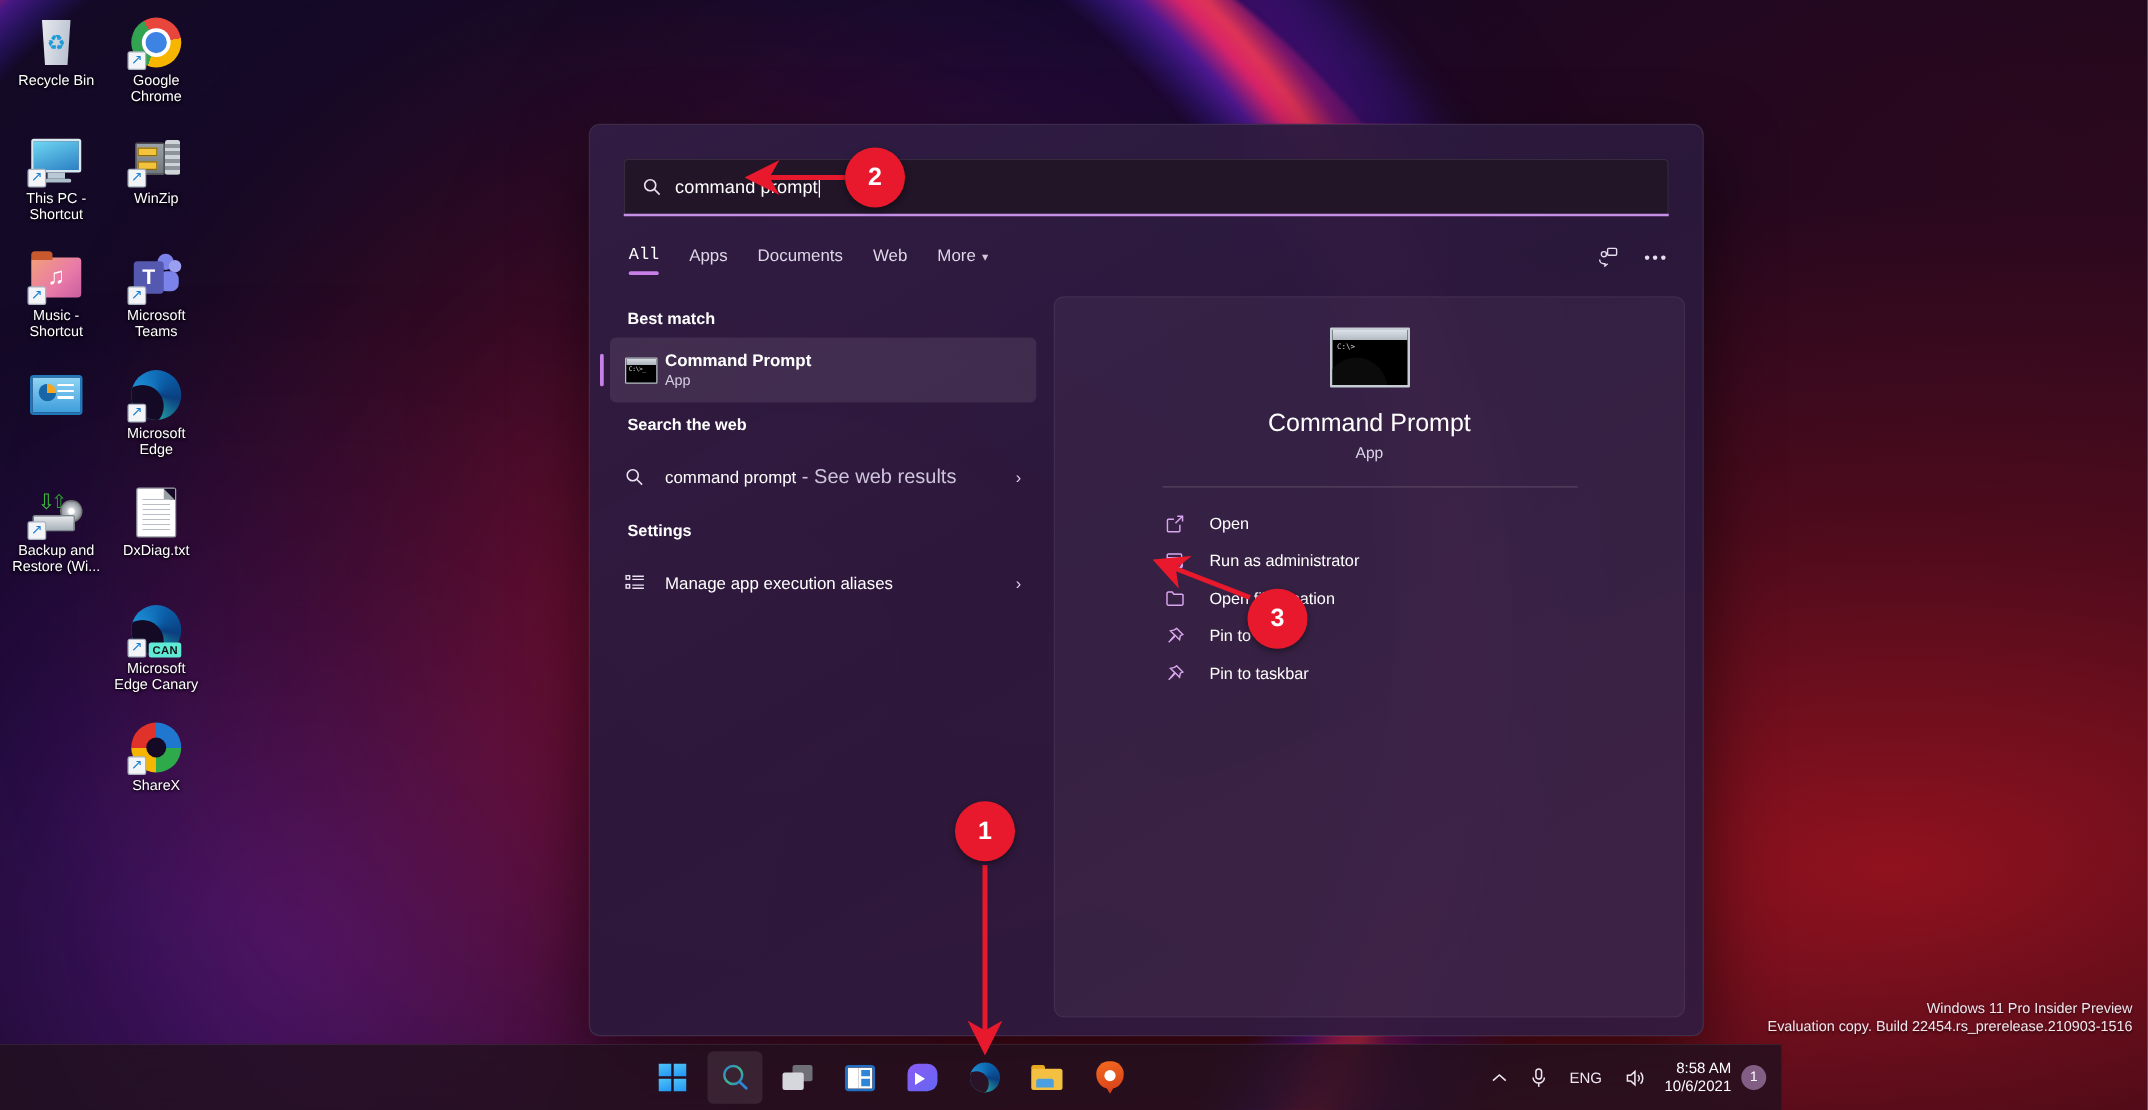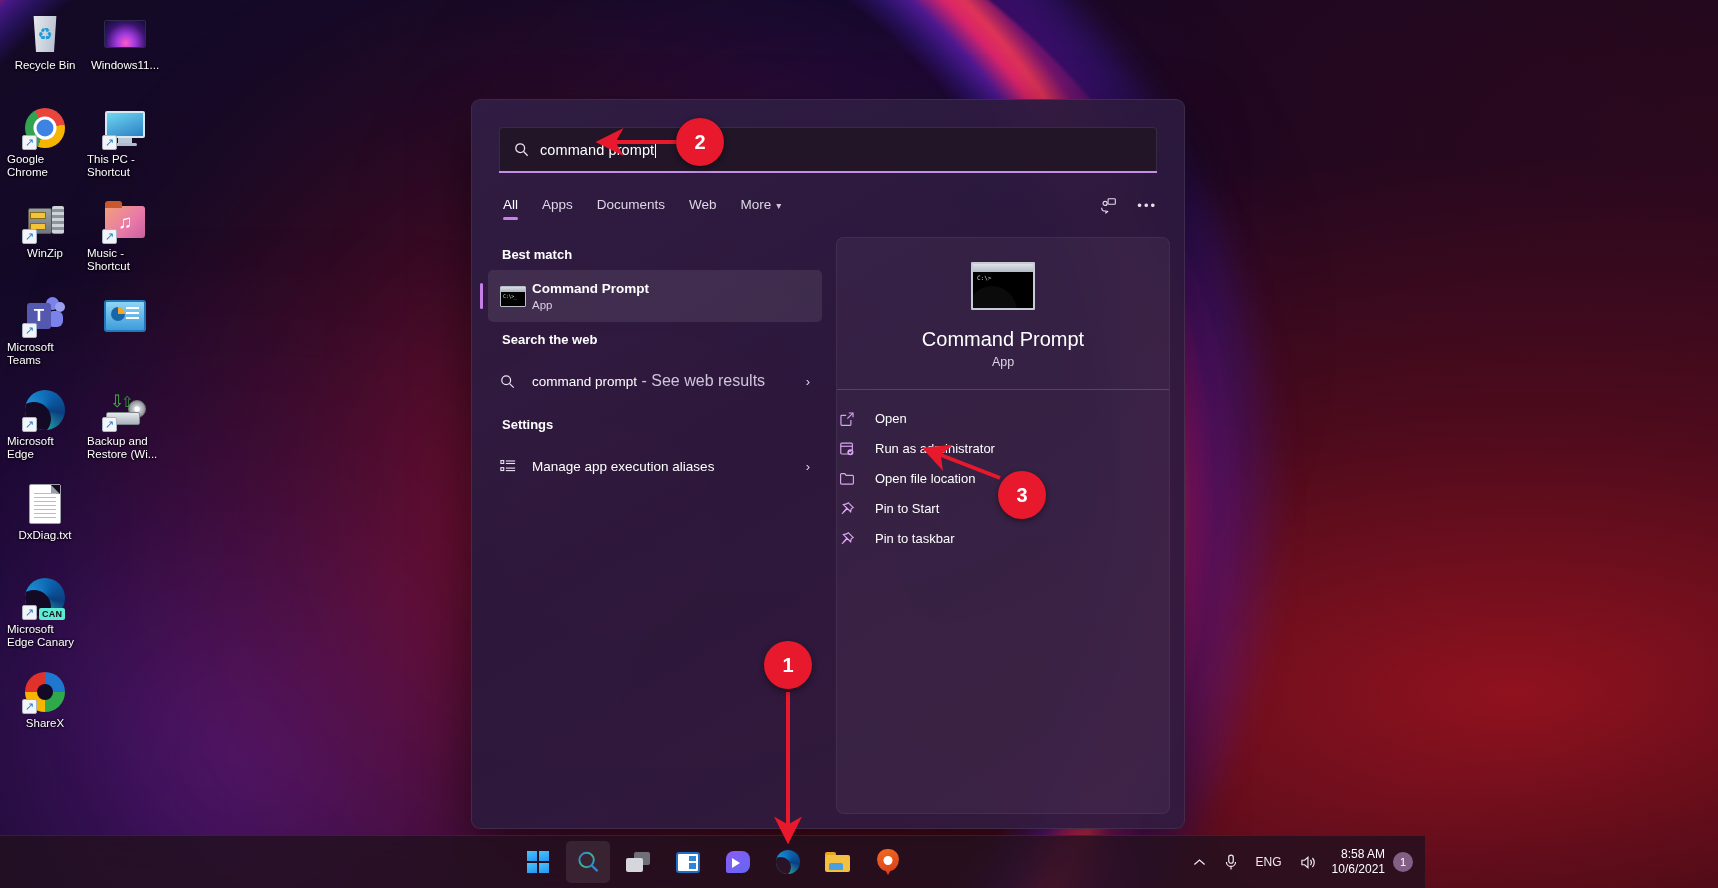--- a/index.html
+++ b/index.html
@@ -89,20 +89,21 @@
   .dicon .glyph {
     position: relative;
     width: 48px; height: 44px;
     display: flex; align-items: center; justify-content: center;
   }
   .dicon .label {
     margin-top: 3px;
     font-size: 11.5px;
     line-height: 13px;
     color: #ffffff;
+    text-align: center;
     text-shadow: 0 1px 2px rgba(0,0,0,0.85), 0 0 3px rgba(0,0,0,0.8);
     max-width: 76px;
     word-break: break-word;
   }
   
   .shortcut-badge {
     position: absolute; left: 1px; bottom: 0px;
     width: 15px; height: 15px;
     background: #f2f4f7;
     border: 1px solid #aab4c0;
@@ -184,21 +185,21 @@
       background:repeating-linear-gradient(#b9bec4 0 1px,transparent 1px 4px);}
   .ic-sharex{width:40px;height:40px;border-radius:50%;position:relative;
       background:conic-gradient(#1f77d0 0deg 90deg,#2eaa4a 90deg 180deg,#f5b500 180deg 270deg,#e0322a 270deg 360deg);}
   .ic-sharex::after{content:"";position:absolute;left:50%;top:50%;transform:translate(-50%,-50%);
       width:16px;height:16px;border-radius:50%;background:#140a26;}
 
   
   #search-flyout {
     position: absolute;
     left: 471px; top: 99px;
-    width: 714px; height: 730px;
+    width: 892px; height: 730px;
     background: rgba(41,26,56,0.90);
     border: 1px solid rgba(255,255,255,0.09);
     border-radius: 9px;
     box-shadow: 0 22px 56px rgba(0,0,0,0.55);
     overflow: hidden;
     display: flex; flex-direction: column;
     backdrop-filter: blur(30px);
   }
   .sf-inner {
     background: linear-gradient(150deg, rgba(54,32,74,0.62) 0%, rgba(44,24,62,0.55) 45%, rgba(56,28,66,0.55) 100%);
@@ -238,21 +239,21 @@
     position: relative;
   }
   .ftab {
     position: relative;
     padding: 4px 12px 11px 12px;
     font-size: 13.5px;
     color: #dfd7e8;
     cursor: default;
     white-space: nowrap;
   }
-  .ftab:first-child { padding-left: 4px; }
+  .ftab:first-child { padding-left: 4px; font-family: Liberation Mono, monospace; }
   .ftab.active { color: #ffffff; font-weight: normal; }
   .ftab.active::after {
     content: ""; position: absolute; left: 4px; right: 12px; bottom: 3px;
     height: 3px; background: #c87fe8; border-radius: 2px;
   }
   .ftab .chev { font-size: 10px; margin-left: 5px; opacity: .92; }
   .tabs-spacer { flex: 1; }
   .tab-right-icons { display: flex; align-items: center; gap: 20px; padding-bottom: 9px; }
   .tri { color: #e5dcee; cursor: default; display: flex; align-items: center; }
 
@@ -438,26 +439,20 @@
 
   <div id="desktop-icons">
 
     <div class="dicon">
       <div class="glyph">
           <div class="ic-recycle"></div>
         </div>
       <div class="label">Recycle Bin</div>
     </div>
 
-    <div class="dicon">
-      <div class="glyph">
-          <div class="ic-wallimg"></div>
-        </div>
-      <div class="label">Windows11...</div>
-    </div>
 
     <div class="dicon">
       <div class="glyph">
         <div class="ic-chrome"></div>
         <div class="shortcut-badge">↗</div>
       </div>
       <div class="label">Google Chrome</div>
     </div>
 
     <div class="dicon">
@@ -736,20 +731,24 @@
             <span class="pv-alabel">Pin to taskbar</span>
           </div>
 
         </div>
       </div>
 
     </div>
    </div>
   </div>
 
+  <div id="watermark">
+    <div>Windows 11 Pro Insider Preview</div>
+    <div>Evaluation copy. Build 22454.rs_prerelease.210903-1516</div>
+  </div>
 
   <div id="taskbar">
 
     <div id="tb-center">
 
       <div class="tb-btn">
         <span class="ti-start">
             <i></i>
             <i></i>
             <i></i>

